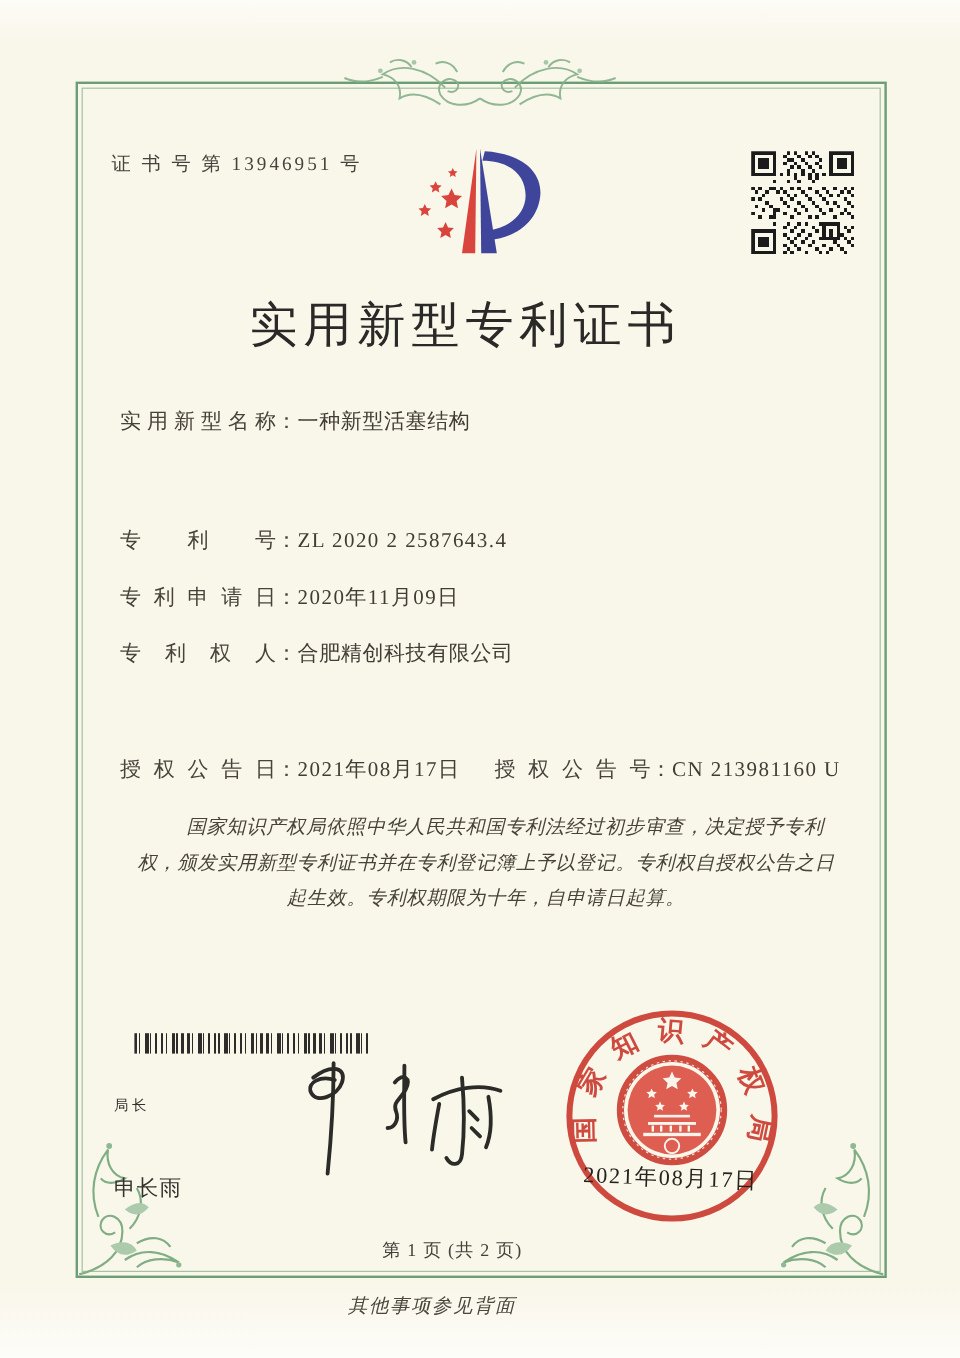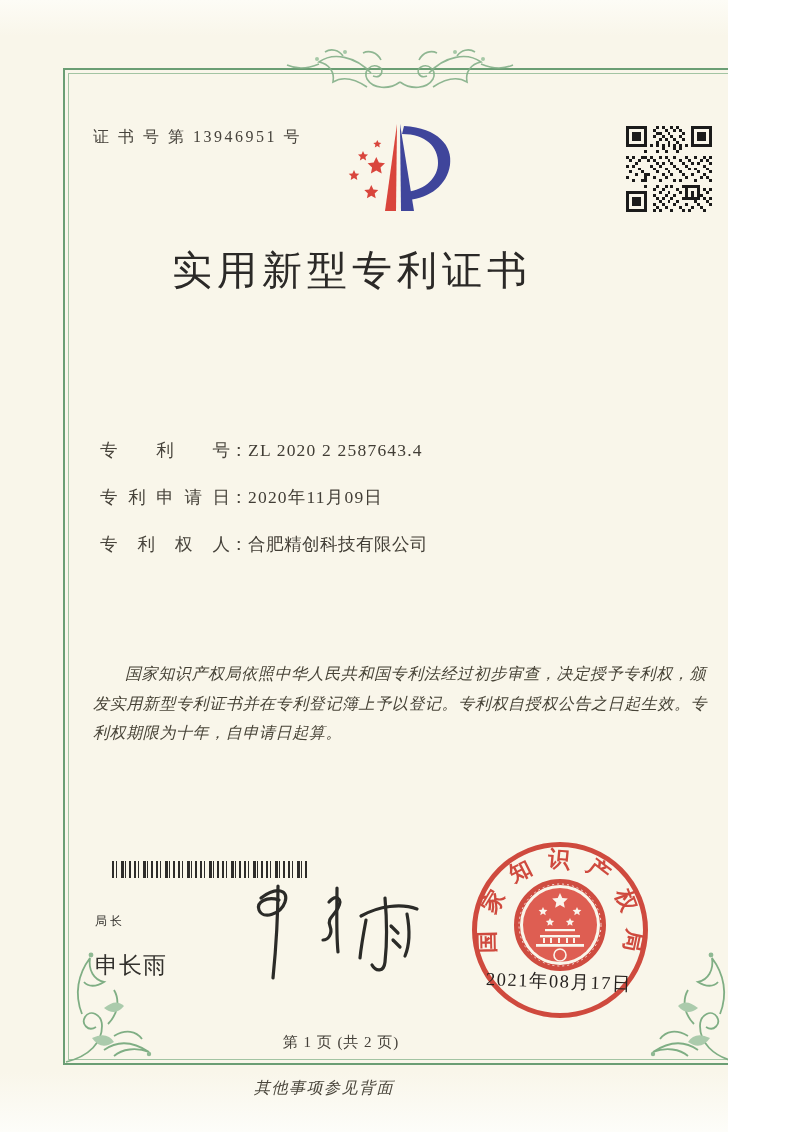--- a/index.html
+++ b/index.html
@@ -1,18 +1,18 @@
 <!DOCTYPE html>
 <html><head>
 <meta charset="utf-8">
 <style>
   html,body{margin:0;padding:0;}
   .page{
     position:relative;
-    width:728px;height:1132px;
+    width:800px;height:1132px;
     background:linear-gradient(180deg,#fdfcf6 0,#f9f6ea 36px,#f9f6ea 1072px,#fdfdf9 1132px);
     font-family:"Liberation Serif","DejaVu Serif",serif;
     color:#3f3b34;
     overflow:hidden;
   }
   
   .frame{position:absolute;left:63px;top:68px;width:672px;height:993px;border:2px solid #6b9e74;}
   .frame-inner{position:absolute;inset:3px;border:1px solid #a3c4a3;}
   
   .cert-no{position:absolute;left:93px;top:127px;font-size:16px;letter-spacing:2.5px;color:#47433c;}
@@ -24,32 +24,32 @@
   .frow{position:absolute;left:100px;width:630px;font-size:17.5px;color:#413d35;line-height:26px;}
   .r1{top:338px}.r2{top:390px}.r3{top:437px}.r4{top:484px}.r5{top:531px}.r6{top:577px}.r7{top:628px}
   .lbl{display:inline-block;width:130px;text-align:justify;text-align-last:justify;vertical-align:top;color:#47433b;}
   .colon{display:inline-block;width:18px;vertical-align:top;color:#47433b;}
   .val{display:inline-block;vertical-align:top;letter-spacing:.5px;max-width:460px;}
   .val-num{letter-spacing:1.2px;text-align:right;}
   .fgroup2{position:absolute;left:312px;top:0;white-space:nowrap;}
   
   .paras{position:absolute;left:93px;top:659px;width:624px;font-size:16px;line-height:29.5px;
     font-style:italic;color:#474337;letter-spacing:.6px;}
-  .paras p{margin:0;text-indent:2em;}
+  .paras p{margin:16px;text-indent:2em;text-align:center;}
   
   .barcode{position:absolute;left:112px;top:861px;width:196px;height:17px;
     background:repeating-linear-gradient(90deg,
       #2e2c2a 0 2px,transparent 2px 4px,
       #2e2c2a 4px 5px,transparent 5px 9px,
       #2e2c2a 9px 12px,transparent 12px 13px,
       #2e2c2a 13px 14px,transparent 14px 17px,
       #2e2c2a 17px 19px,transparent 19px 22px);}
   
   .sig-title{position:absolute;left:95px;top:913px;font-size:12px;font-family:"Liberation Sans","DejaVu Sans",sans-serif;color:#33312d;letter-spacing:3px;}
-  .sig-name{position:absolute;left:95px;top:950px;font-size:23px;font-family:Liberation Sans, sans-serif;color:#33312d;letter-spacing:1px;}
+  .sig-name{position:absolute;left:95px;top:978px;font-size:18px;font-family:Liberation Sans, sans-serif;color:#33312d;letter-spacing:1px;}
   .signature{position:absolute;left:228px;top:876px;}
   
   .seal{position:absolute;left:472px;top:842px;width:176px;height:176px;border-radius:50%;
     border:5px solid #cf4a3e;box-sizing:border-box;}
   .seal-ring-text{position:absolute;left:-5px;top:-5px;}
   .seal-emblem{position:absolute;left:35px;top:30px;}
   .seal-date{position:absolute;left:486px;top:969px;width:170px;font-size:18.5px;color:#26221f;
     letter-spacing:1.5px;transform:rotate(2deg);white-space:nowrap;}
   
   .page-number{position:absolute;left:0;right:0;top:1033px;text-align:center;font-size:15px;
@@ -159,28 +159,37 @@
                M10 24h1v1h-1z M12 24h1v1h-1z M15 24h1v1h-1z M19 24h1v1h-1z M21 24h1v1h-1z M26 24h1v1h-1z M28 24h1v1h-1z
                M11 25h1v1h-1z M14 25h1v1h-1z M17 25h1v1h-1z M23 25h1v1h-1z M27 25h1v1h-1z
                M9 26h1v1h-1z M12 26h1v1h-1z M16 26h1v1h-1z M20 26h1v1h-1z M24 26h1v1h-1z M28 26h1v1h-1z
                M10 27h1v1h-1z M13 27h1v1h-1z M18 27h1v1h-1z M22 27h1v1h-1z M25 27h1v1h-1z
                M9 28h1v1h-1z M11 28h1v1h-1z M15 28h1v1h-1z M19 28h1v1h-1z M21 28h1v1h-1z M26 28h1v1h-1z"></path>
     </g>
   </svg>
 
   <div class="doc-title">实用新型专利证书</div>
 
+  <div class="frow r1">
+    <span class="lbl">实用新型名称</span><span class="colon">：</span><span class="val">一种新型活塞结构</span>
+  </div>
   <div class="frow r3">
     <span class="lbl">专利号</span><span class="colon">：</span><span class="val val-num">ZL 2020 2 2587643.4</span>
   </div>
   <div class="frow r4">
     <span class="lbl">专利申请日</span><span class="colon">：</span><span class="val val-num">2020年11月09日</span>
   </div>
   <div class="frow r5">
     <span class="lbl">专利权人</span><span class="colon">：</span><span class="val">合肥精创科技有限公司</span>
+  </div>
+  <div class="frow r7">
+    <span class="lbl">授权公告日</span><span class="colon">：</span><span class="val val-num">2021年08月17日</span>
+    <span class="fgroup2">
+      <span class="lbl">授权公告号</span><span class="colon">：</span><span class="val val-num">CN 213981160 U</span>
+    </span>
   </div>
 
   <div class="paras">
     <p>国家知识产权局依照中华人民共和国专利法经过初步审查，决定授予专利权，颁发实用新型专利证书并在专利登记簿上予以登记。专利权自授权公告之日起生效。专利权期限为十年，自申请日起算。</p>
   </div>
 
   <div class="barcode"></div>
 
   <div class="sig-title">局长</div>
   <div class="sig-name">申长雨</div>

